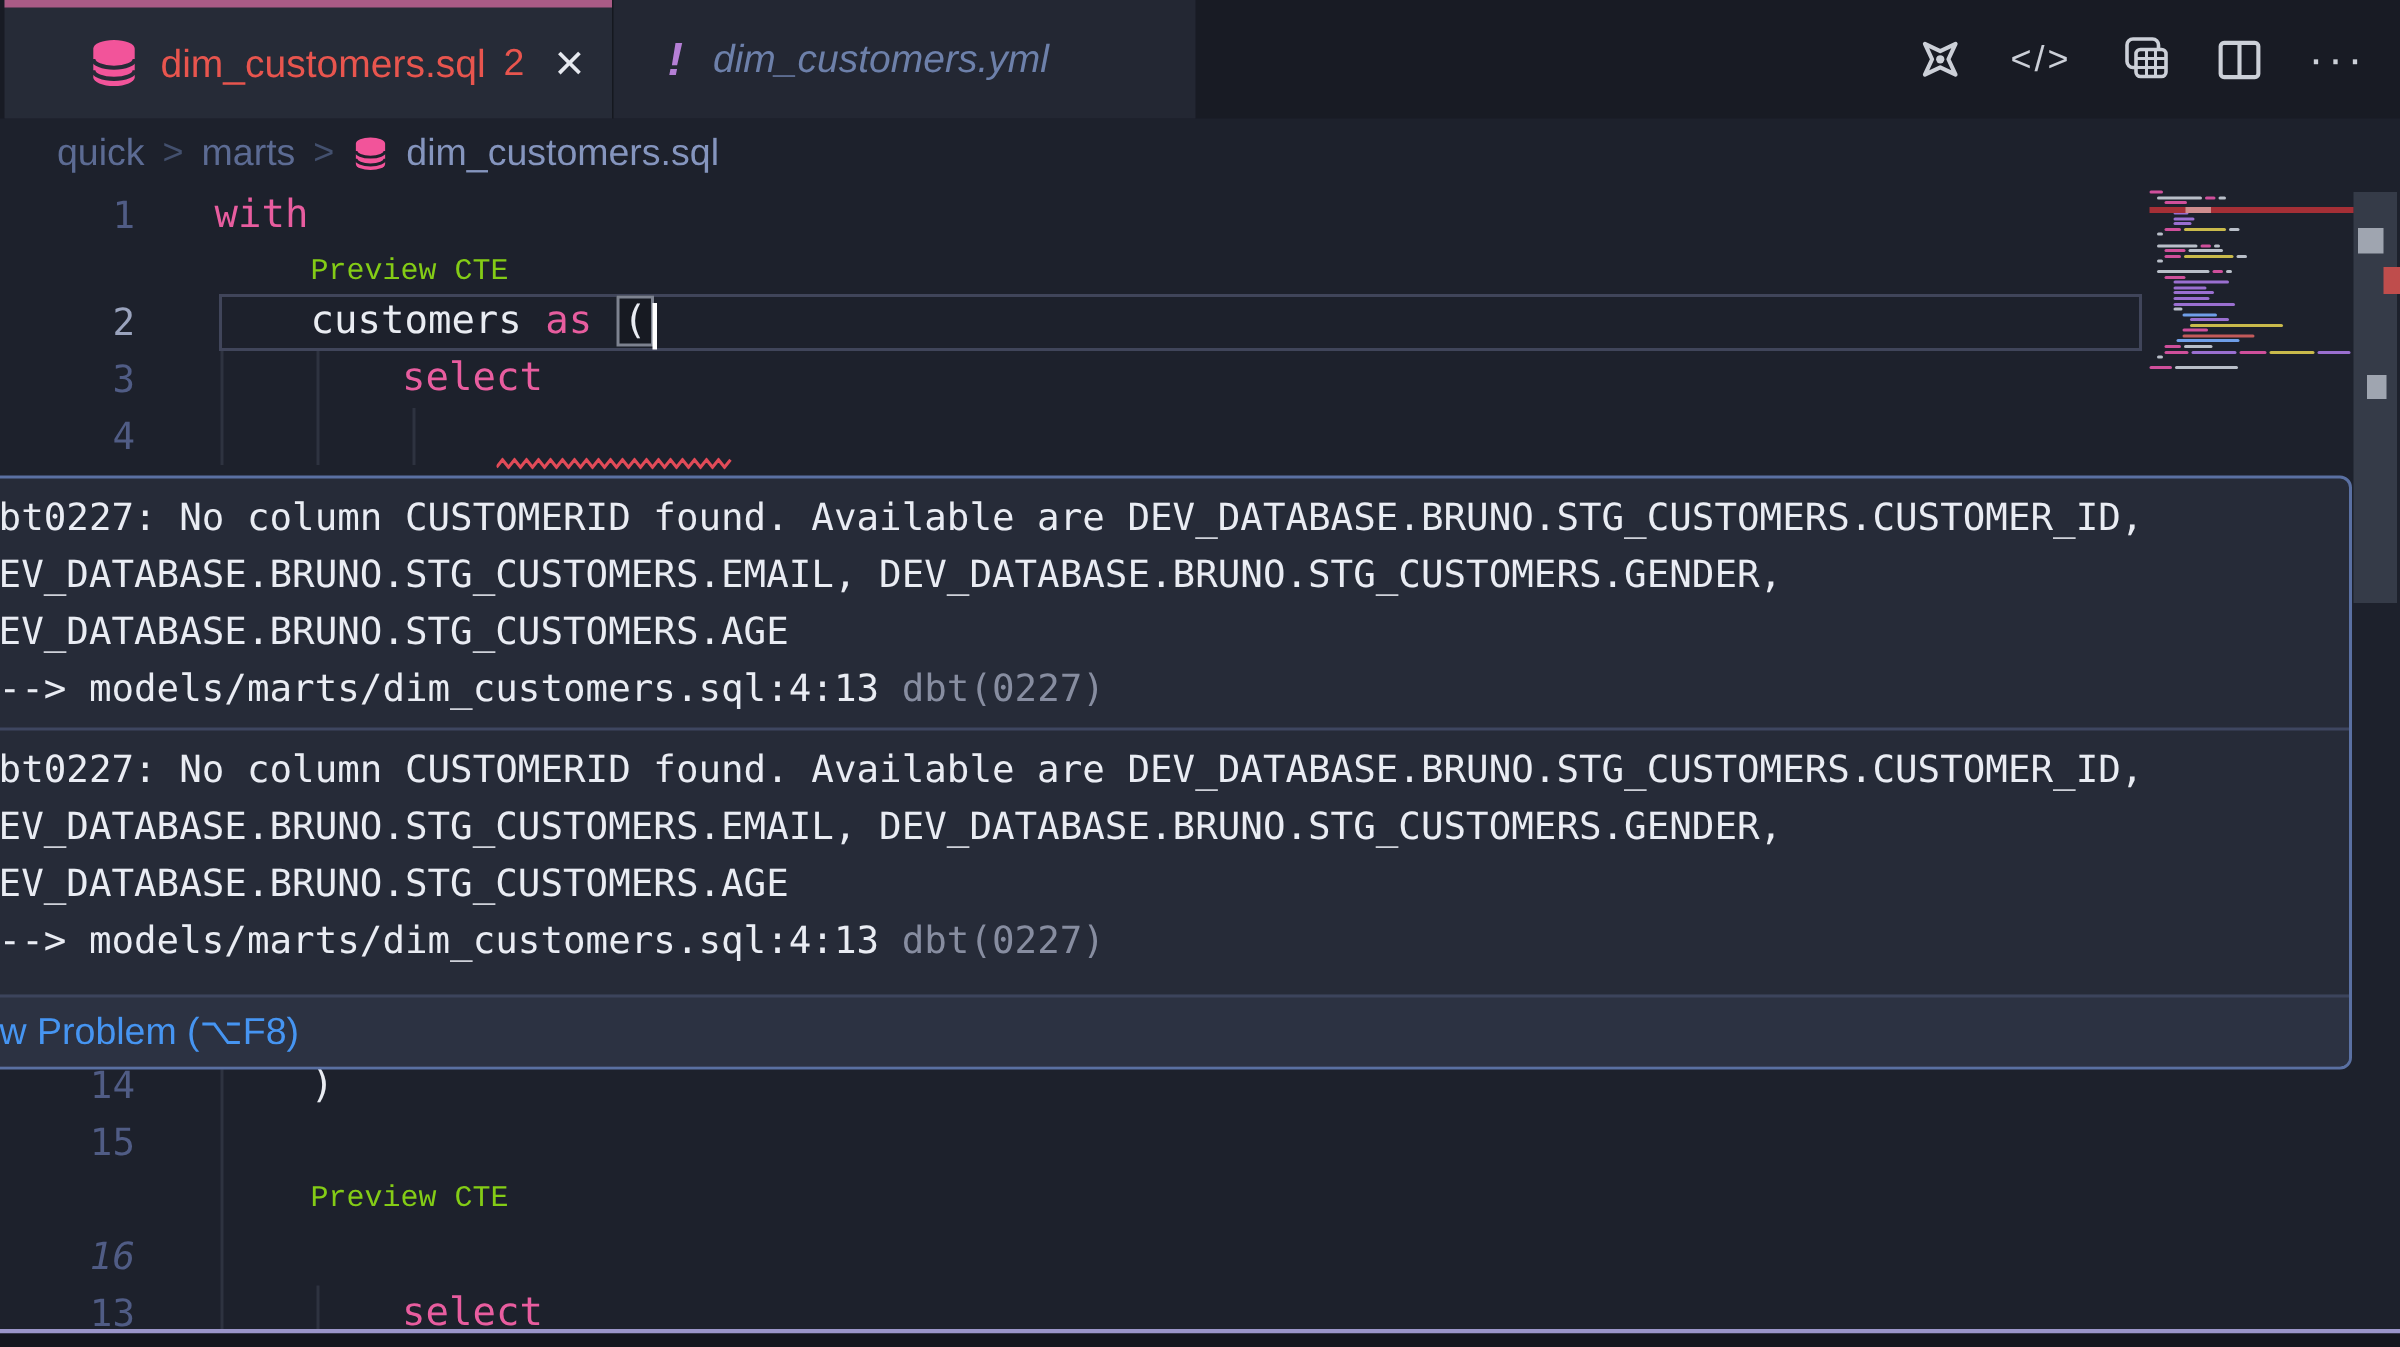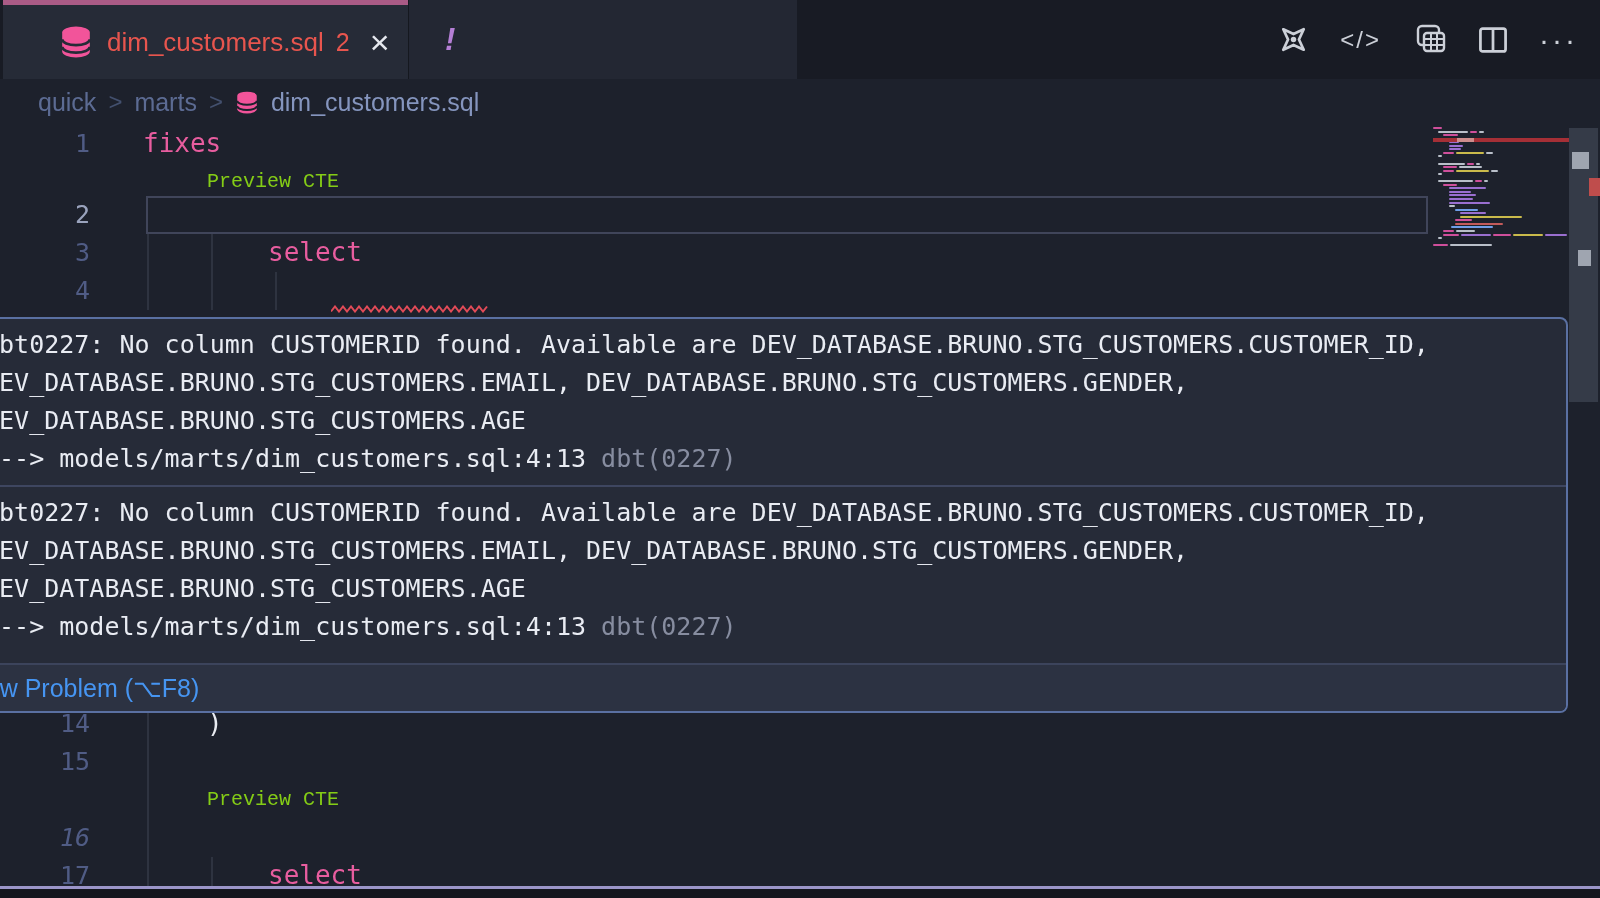--- a/index.html
+++ b/index.html
@@ -77,20 +77,21 @@
           <path d="M3,12.5 a13,5.5 0 0 0 26,0" fill="none" stroke="#262b37" stroke-width="2.6"></path>
           <path d="M3,19.5 a13,5.5 0 0 0 26,0" fill="none" stroke="#262b37" stroke-width="2.6"></path>
         </svg>
       </span>
       <span class="tab-label-sql">dim_customers.sql</span>
       <span class="tab-badge">2</span>
       <span class="tab-close">×</span>
     </div>
     <div class="tab tab-preview">
       <span class="tab-bang">!</span>
+      <span class="tab-label-yml">dim_customers.yml</span>
     </div>
     <div class="tab-actions">
       <span class="act">
         <svg width="33" height="33" viewBox="0 0 24 24">
           <g transform="rotate(45 12 12)">
             <path d="M12,1.5 L14.8,9.2 L22.5,12 L14.8,14.8 L12,22.5 L9.2,14.8 L1.5,12 L9.2,9.2 Z" fill="none" stroke="#ccd0d8" stroke-width="2" stroke-linejoin="round"></path>
           </g>
           <circle cx="12" cy="12" r="2" fill="#ccd0d8"></circle>
         </svg>
       </span>
@@ -126,26 +127,27 @@
         <path d="M3,12.5 a13,5.5 0 0 0 26,0" fill="none" stroke="#1d212c" stroke-width="2.6"></path>
         <path d="M3,19.5 a13,5.5 0 0 0 26,0" fill="none" stroke="#1d212c" stroke-width="2.6"></path>
       </svg>
     </span>
     <span class="crumb crumb-file">dim_customers.sql</span>
   </div>
 
   <div id="code-top">
       <div class="code-row" style="top: 125px;">
         <span class="linenum">1</span>
-        <span class="toks" style="left: 143px;"><span class="tok-kw">fixes</span></span>
+        <span class="toks" style="left: 143px;"><span class="tok-kw">with</span></span>
       </div>
       <div class="codelens" style="left: 207px; top: 170px;">Preview CTE</div>
       <div class="code-row" style="top: 196px;">
         <div class="current-line-box"></div>
         <span class="linenum active">2</span>
+        <span class="toks" style="left: 207px;"><span class="tok-tx">customers </span><span class="tok-kw">as</span><span class="tok-tx"> </span><span class="bracket-box">(<span class="cursor-caret" style="right: -4px;"></span></span></span>
       </div>
       <div class="code-row" style="top: 234px;">
         <span class="linenum">3</span>
         <span class="toks" style="left: 268px;"><span class="tok-kw">select</span></span>
       </div>
       <div class="code-row" style="top: 272px;">
         <span class="linenum">4</span>
         <span class="squiggle" style="left: 331px; top: 33px;">
           <svg width="157" height="8">
             <polyline points="0,6.5 4,1.5 8,6.5 12,1.5 16,6.5 20,1.5 24,6.5 28,1.5 32,6.5 36,1.5 40,6.5 44,1.5 48,6.5 52,1.5 56,6.5 60,1.5 64,6.5 68,1.5 72,6.5 76,1.5 80,6.5 84,1.5 88,6.5 92,1.5 96,6.5 100,1.5 104,6.5 108,1.5 112,6.5 116,1.5 120,6.5 124,1.5 128,6.5 132,1.5 136,6.5 140,1.5 144,6.5 148,1.5 152,6.5 156,1.5 " fill="none" stroke="#e14b58" stroke-width="2"></polyline>
@@ -160,21 +162,21 @@
       </div>
       <div class="code-row" style="top: 743px;">
         <span class="linenum">15</span>
         <span class="toks" style="left: 207px;"></span>
       </div>
       <div class="codelens" style="left: 207px; top: 788px;">Preview CTE</div>
       <div class="code-row" style="top: 819px; font-style: italic;">
         <span class="linenum">16</span>
       </div>
       <div class="code-row" style="top: 857px;">
-        <span class="linenum">17</span>
+        <span class="linenum">13</span>
         <span class="toks" style="left: 268px;"><span class="tok-kw">select</span></span>
       </div>
     </div>
   <div id="guides">
       <div class="indent-guide" style="left: 147px; top: 234px; height: 76px;"></div>
       <div class="indent-guide" style="left: 211px; top: 234px; height: 76px;"></div>
       <div class="indent-guide" style="left: 275px; top: 272px; height: 38px;"></div>
       <div class="indent-guide" style="left: 147px; top: 713px; height: 173px;"></div>
       <div class="indent-guide" style="left: 211px; top: 857px; height: 29px;"></div>
     </div>

